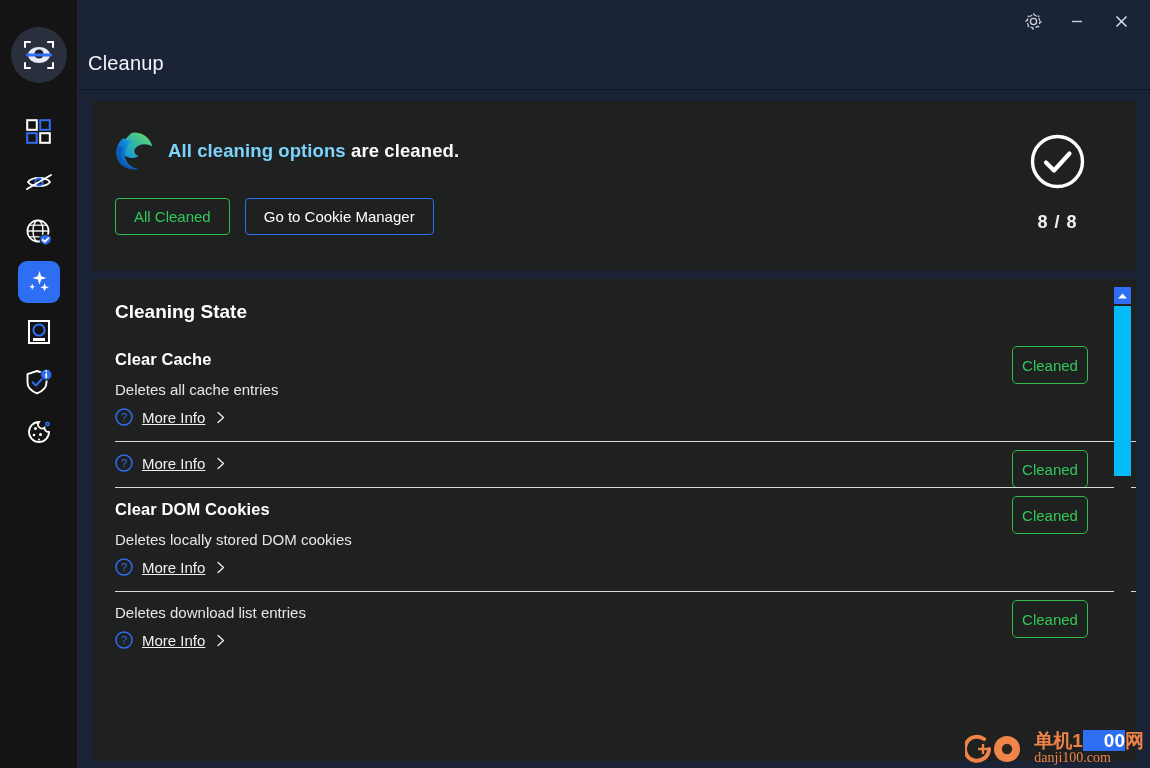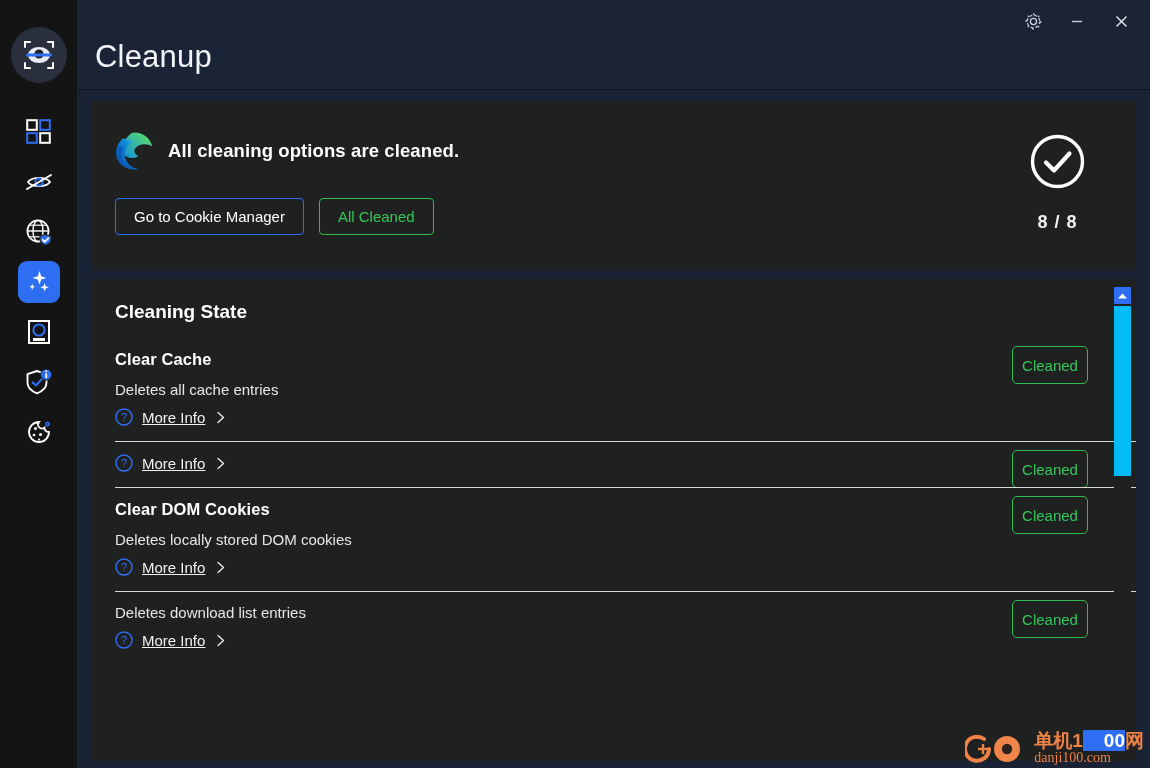--- a/index.html
+++ b/index.html
@@ -40,23 +40,23 @@
   .main { flex: 1; height: 768px; background: #1a2235; display: flex; flex-direction: column; position: relative; }
 
   .titlebar {
     height: 90px; flex: 0 0 90px;
     background: #1b2437;
     border-bottom: 1px solid #0e1422;
     position: relative;
     display: flex; align-items: flex-end;
   }
   .title-text {
-    font-size: 31px; color: #f2f4f8; font-weight: 400;
+    font-size: 20px; color: #f2f4f8; font-weight: 400;
     letter-spacing: .2px;
-    margin-left: 17px; margin-bottom: 14px; text-align: right;
+    margin-left: 10px; margin-bottom: 14px; text-align: right;
   }
   .win-controls {
     position: absolute; top: 8px; right: 10px;
     display: flex; align-items: center; gap: 6px;
   }
   .win-btn {
     width: 38px; height: 26px;
     display: flex; align-items: center; justify-content: center;
     cursor: pointer; color: #c9d0dc;
   }
@@ -66,21 +66,21 @@
   
   .banner {
     background: #1f2120;
     height: 170px;
     padding: 30px 26px 0 22px;
     position: relative;
   }
   .banner-row { display: flex; align-items: center; gap: 14px; }
   .edge-logo { width: 40px; height: 40px; flex: 0 0 40px; }
   .banner-msg { font-size: 18.5px; font-weight: 700; color: #fafafa; letter-spacing: .1px; }
-  .banner-msg .green { color: #ffffff; }
+  .banner-msg .green { color: #7dd3fc; }
   .banner-buttons { display: flex; gap: 15px; margin-top: 27px; margin-left: 1px; }
   .btn {
     height: 37px; border-radius: 4px;
     display: inline-flex; align-items: center; justify-content: center;
     padding: 0 18px; font-size: 15px; cursor: pointer; background: transparent;
     font-family: "Liberation Sans", sans-serif;
   }
   .btn-green { border: 1.5px solid #2fbc4e; color: #34c759; }
   .btn-blue  { border: 1.5px solid #2e6ef2; color: #ffffff; }
 
@@ -291,22 +291,22 @@
                      C9.8 21.5 12.5 13 19.5 10.5 C15.5 9.2 12 9.6 9.5 7 Z" fill="url(#eg1)"></path>
             <path d="M2.6 17.5 C1 23.2 2.8 30 8 34.3 C12.5 38 19 39.3 24.4 37.9 C16.5 38.2 9.6 33 7.6 26
                      C6.4 22 7.4 18.6 9 15.8 C6.2 15.6 4 16.2 2.6 17.5 Z" fill="#0b5bb5"></path>
           </svg>
           <div class="banner-msg">
             <span class="green">All cleaning options</span><span> are cleaned.</span>
           </div>
         </div>
 
         <div class="banner-buttons">
+          <button class="btn btn-green">All Cleaned</button>
           <button class="btn btn-blue">Go to Cookie Manager</button>
-          <button class="btn btn-green">All Cleaned</button>
         </div>
 
         <div class="banner-status">
           <svg width="57" height="57" viewBox="0 0 57 57">
             <circle cx="28.5" cy="28.5" r="25" fill="none" stroke="#ffffff" stroke-width="3.4"></circle>
             <path d="M17 29.5 L25 37.5 L40.5 20.5" fill="none" stroke="#ffffff" stroke-width="4.2" stroke-linecap="round" stroke-linejoin="round"></path>
           </svg>
           <div class="count-text">8 / 8</div>
         </div>
       </div>

